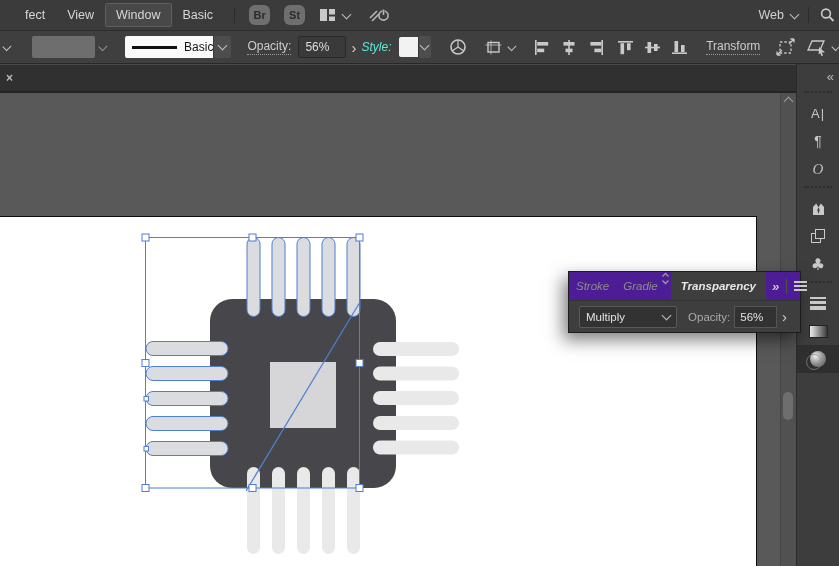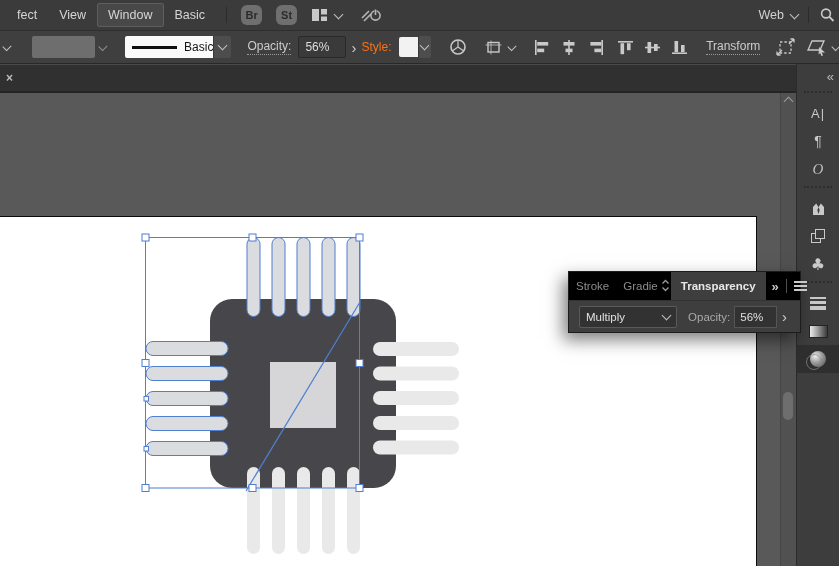--- a/index.html
+++ b/index.html
@@ -52,22 +52,22 @@
 
   
   .vscroll{position:absolute;right:0;top:0;bottom:0;width:15px;background:#515151;border-left:1px solid #464646;}
   .sb-up{height:14px;display:flex;align-items:center;justify-content:center;}
   .sb-up .chev{transform:rotate(-135deg);margin:3px 0 0 0;border-color:#9d9d9d;}
   .sb-thumb{position:absolute;left:2px;top:299px;width:10px;height:28px;background:#6e6e6e;border-radius:6px;}
 
   
   .panel{position:absolute;left:568px;top:271px;width:233px;z-index:30;font-size:11.5px;
          box-shadow:-5px 7px 16px rgba(0,0,0,.5);}
-  .panel-header{height:28px;background:#000000;border:1px solid #1c1c1c;border-bottom:none;
-                display:flex;align-items:center;}
+  .panel-header{height:28px;background:#4c1d95;border:1px solid #1c1c1c;border-bottom:none;
+                display:flex;font-style:italic;}
   .ptab{padding:0 7px;color:#8c8c8c;height:28px;display:flex;align-items:center;}
   .ptab.active{background:#3e3e3e;color:#e8e8e8;font-weight:bold;padding:0 10px;}
   .psort{margin:0 1px;}
   .p-right{margin-left:auto;display:flex;align-items:center;}
   .p-expand{color:#c9c9c9;font-size:13px;font-weight:bold;letter-spacing:-1px;padding:0 6px;}
   .p-sep{width:1px;height:14px;background:#505050;margin:0 2px;}
   .p-menu{width:13px;margin:0 8px 0 5px;display:flex;flex-direction:column;gap:2px;}
   .p-menu i{display:block;height:2px;background:#c9c9c9;}
   .panel-body{height:31px;background:#3e3e3e;border:1px solid #1c1c1c;border-top:1px solid #333333;
               display:flex;align-items:center;padding:0 10px;}
@@ -99,21 +99,21 @@
   .artboards-ic i{position:absolute;display:block;width:8px;height:8px;border:1.4px solid #c9c9c9;}
   .artboards-ic i:nth-child(1){left:0;top:4px;}
   .artboards-ic i:nth-child(2){left:4px;top:0;background:#3d3d3d;}
 </style>
 </head>
 <body>
 
 <div class="app">
 
   <div class="menubar">
-    <span class="menu-item" style="padding-left:16px;">fect</span>
+    <span class="menu-item" style="padding-left:16px;margin-left:8px;">fect</span>
     <span class="menu-item">View</span>
     <span class="menu-item active">Window</span>
     <span class="menu-item">Basic</span>
     <span class="mb-sep"></span>
     <span class="sq-btn" style="margin-left:4px;">Br</span>
     <span class="sq-btn">St</span>
     <span class="icon" style="margin-right:2px;">
       <svg width="17" height="14" aria-hidden="true">
           <rect x="1" y="1" width="7" height="12" fill="#c9c9c9"></rect>
           <rect x="10" y="1" width="6" height="5.5" fill="#c9c9c9"></rect>
@@ -154,21 +154,21 @@
       </span>
       <span class="drop-btn">
           <span class="chev"></span>
         </span>
     </span>
 
     <span class="dotted-label" style="margin-left:16px;">Opacity:</span>
     <span class="num-field" style="margin-left:7px;">56%</span>
     <span class="expander">›</span>
 
-    <span style="margin-left:2px;color:#f97316;">Style:</span>
+    <span style="margin-left:2px;color:#5eead4;font-style:italic;">Style:</span>
     <span class="white-swatch"></span>
     <span class="drop-btn" style="width:15px;">
         <span class="chev"></span>
       </span>
 
     <span class="icon cb-icon">
       <svg width="18" height="18" aria-hidden="true">
         <circle cx="9" cy="9" r="7" stroke="#c9c9c9" stroke-width="1.6" fill="none"></circle>
         <line x1="9" y1="2" x2="9" y2="9" stroke="#c9c9c9" stroke-width="1.2"></line>
         <line x1="9" y1="9" x2="3.2" y2="13" stroke="#c9c9c9" stroke-width="1.2"></line>

